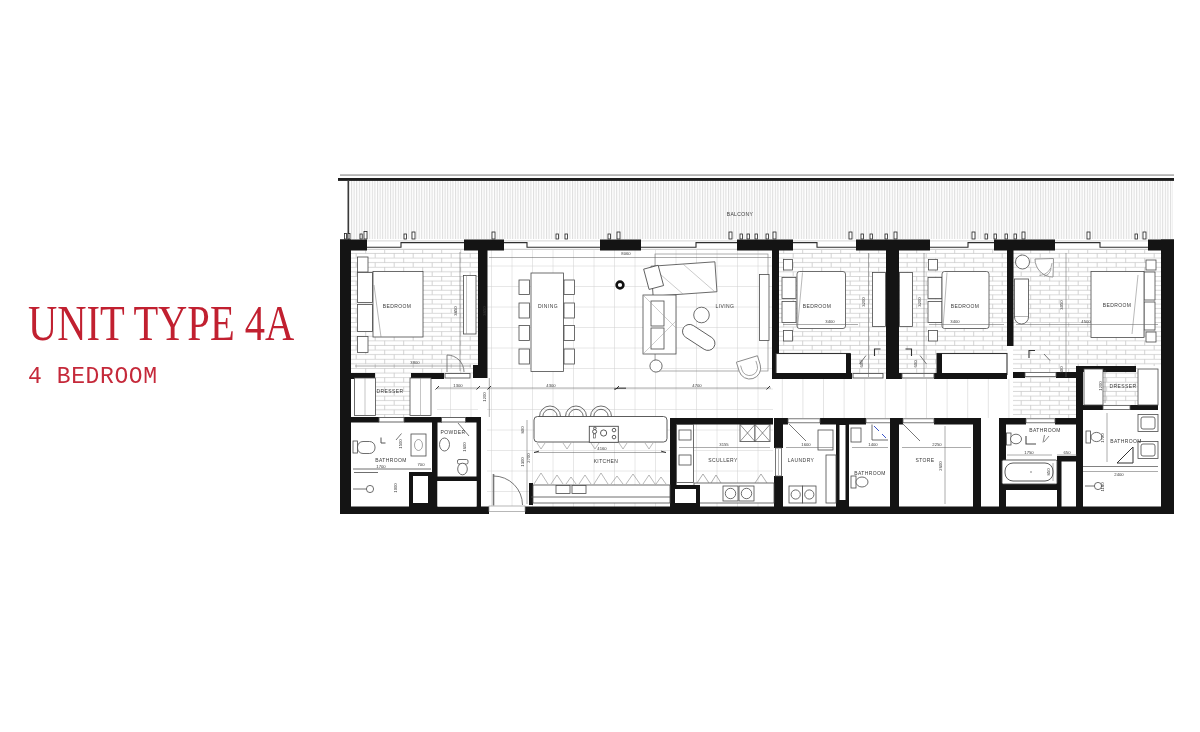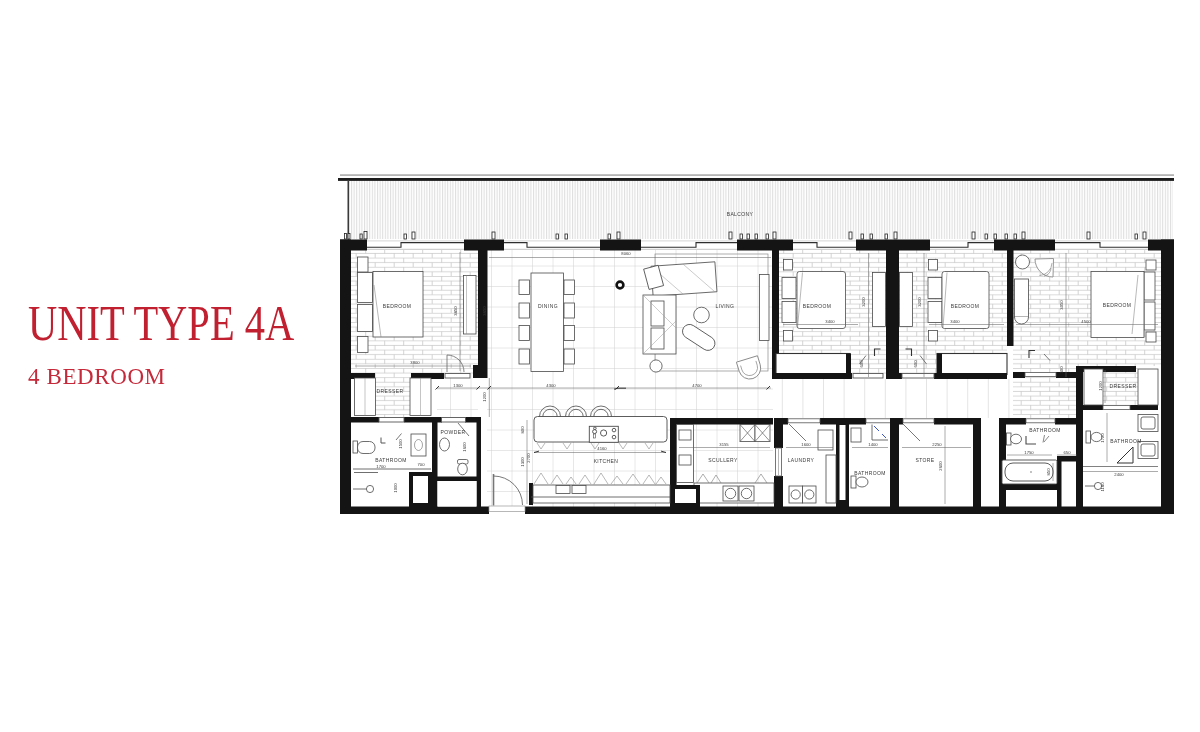--- a/index.html
+++ b/index.html
@@ -1,18 +1,18 @@
 <!DOCTYPE html>
 <html><head>
 <meta charset="utf-8">
 <style>
   html,body{margin:0;padding:0;background:#ffffff;width:1200px;height:732px;overflow:hidden;}
   .wrap{position:relative;width:1104px;height:732px;font-family:"Liberation Sans",sans-serif;text-align:right;}
   .title{position:absolute;left:28px;top:298px;font-family:"Liberation Serif",serif;font-size:50px;line-height:50px;color:#c12030;letter-spacing:0px;white-space:nowrap;transform:scaleX(0.81);transform-origin:0 0;}
-  .subtitle{position:absolute;left:28px;top:364px;font-family:Liberation Serif, serif;font-size:23px;color:#c5293a;letter-spacing:0.6px;white-space:nowrap;}
+  .subtitle{position:absolute;left:28px;top:364px;font-family:Liberation Mono, monospace;font-size:23px;color:#c5293a;letter-spacing:0.6px;white-space:nowrap;}
   svg{position:absolute;left:0;top:0;}
   text{font-family:"Liberation Sans",sans-serif;fill:#3a3a3a;}
   .rm{font-size:5px;letter-spacing:0.4px;}
   .dim{font-size:4.2px;fill:#4a4a4a;}
 </style>
 </head>
 <body>
 <div class="wrap">
 
 <div class="title">UNIT TYPE 4A</div>

